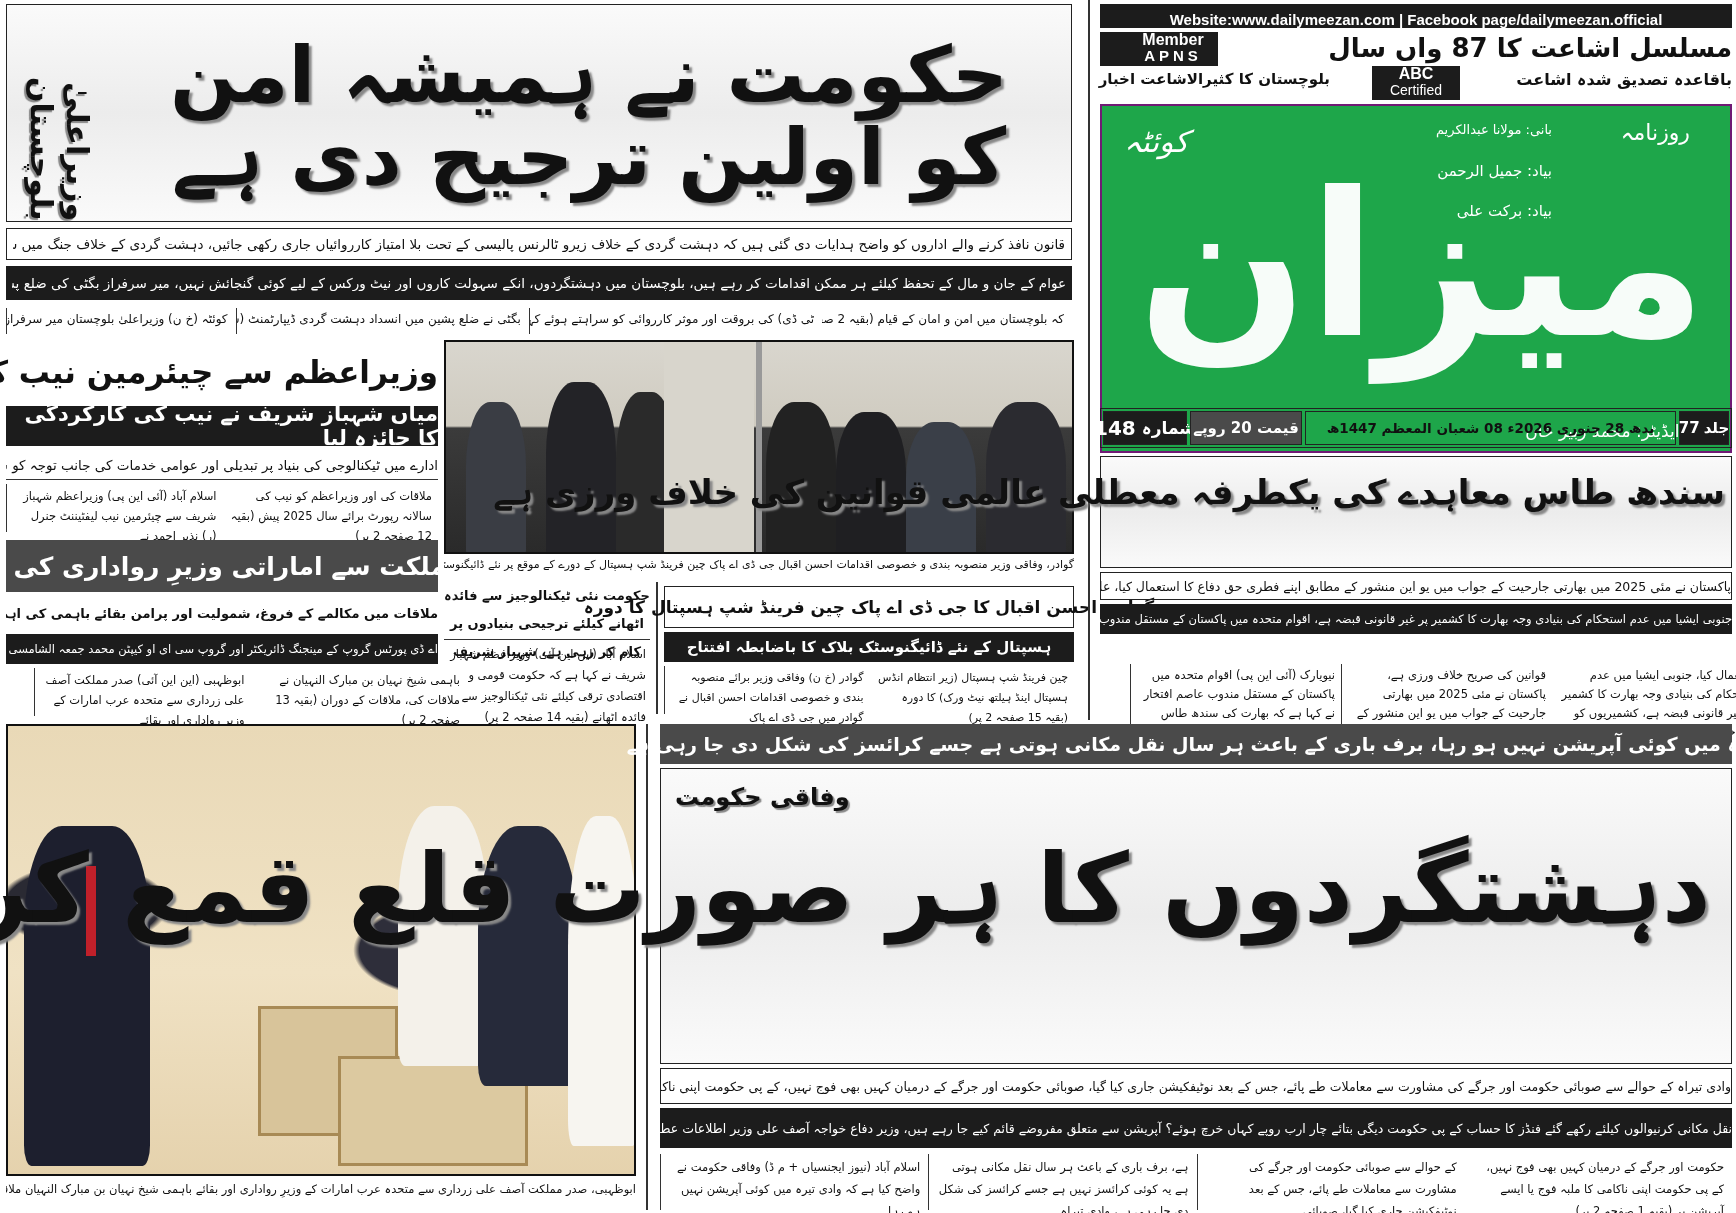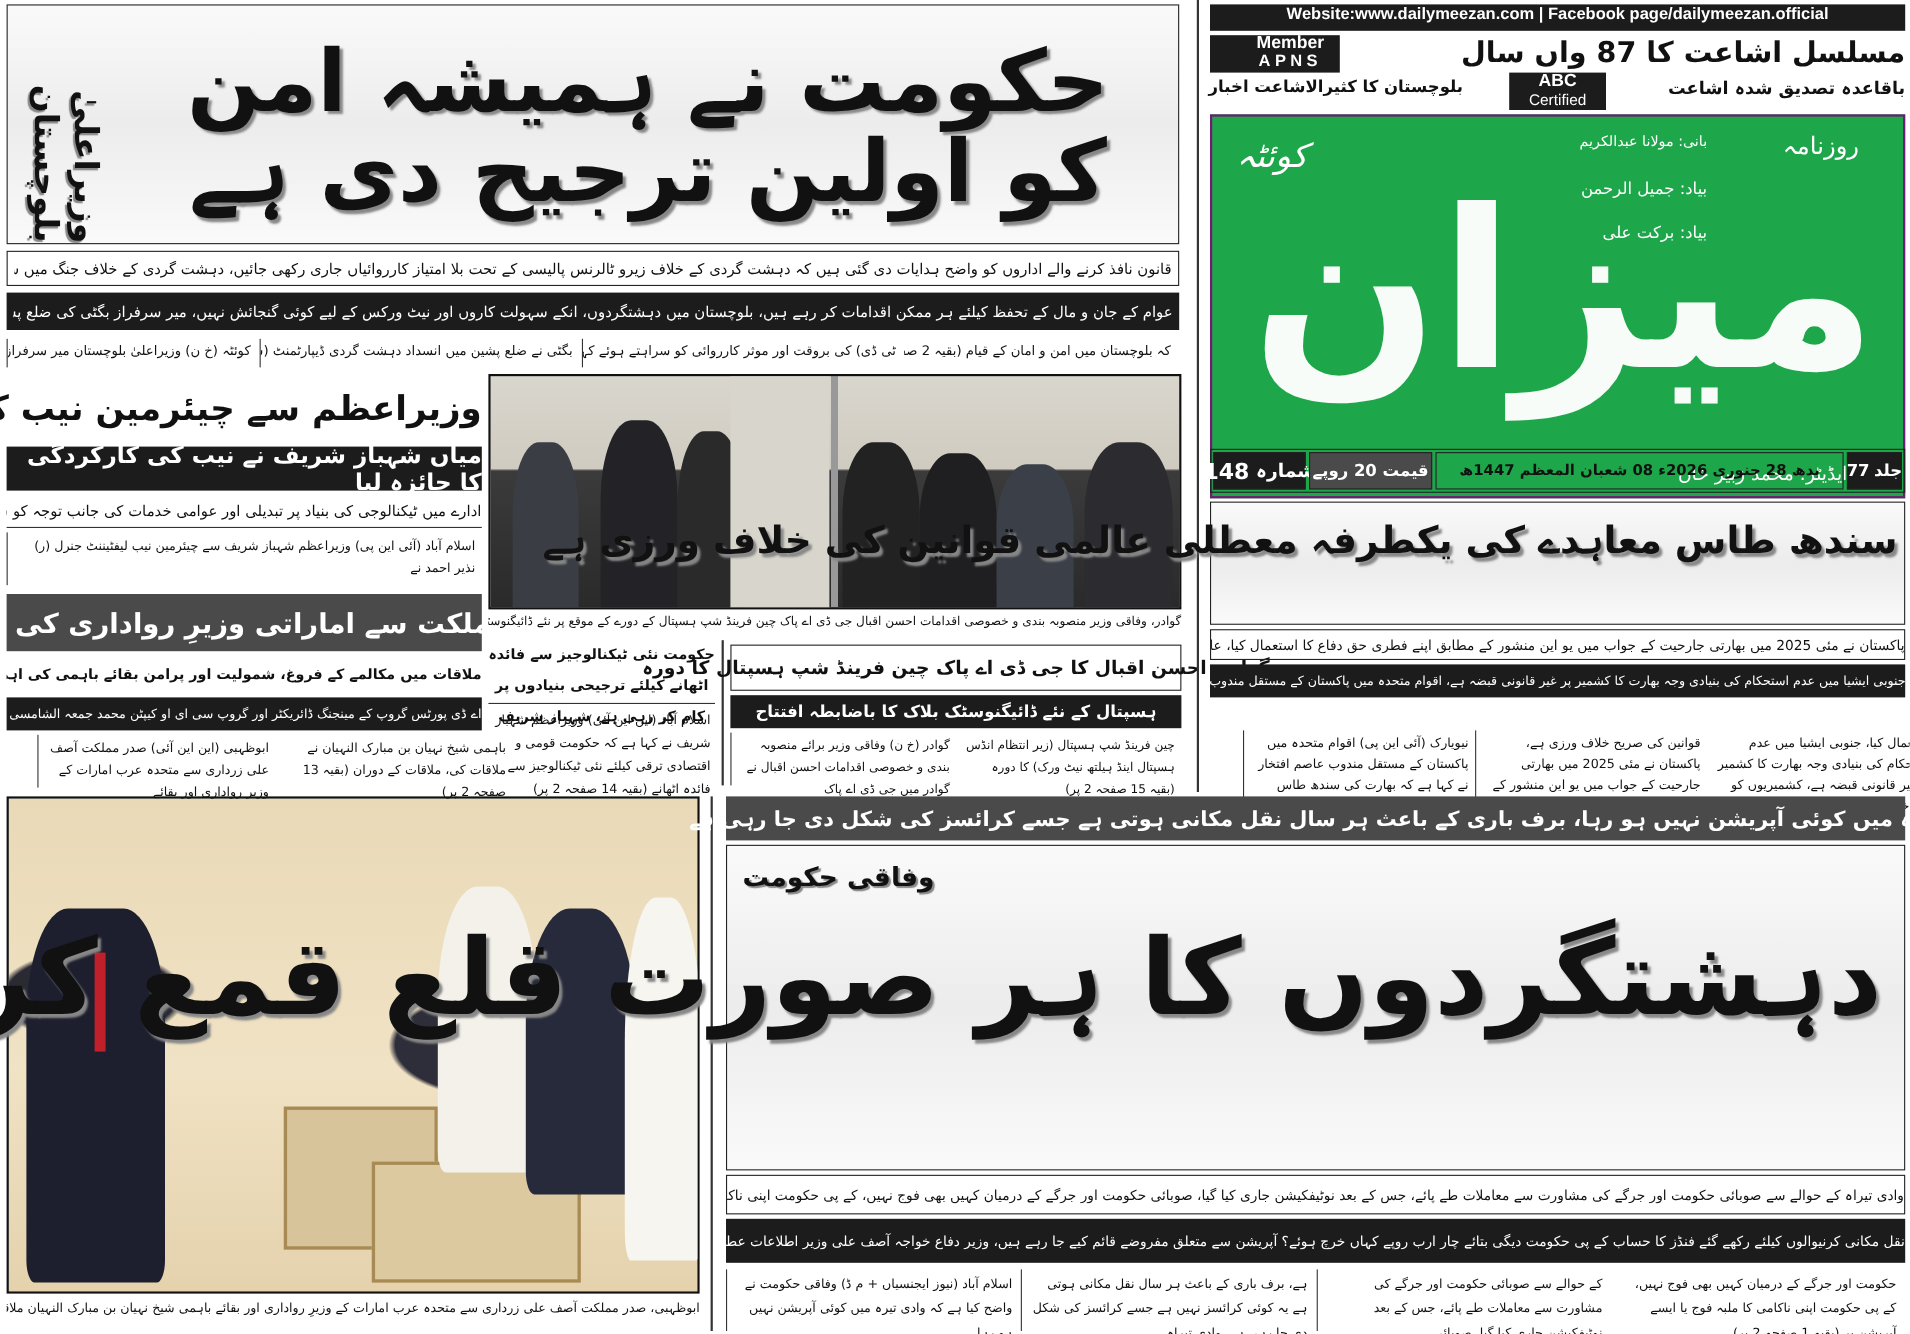--- a/index.html
+++ b/index.html
@@ -57,20 +57,21 @@
   <div style="flex:1.1; padding:4px 8px; white-space:nowrap; overflow:hidden;">کہ بلوچستان میں امن و امان کے قیام (بقیہ 2 صفحہ 2 پر)</div>
 </div>
 
 <div class="abs rtl urdu" style="left:6px; top:348px; width:432px; height:48px; font-size:31px; font-weight:bold; text-align:center; line-height:48px; white-space:nowrap;">وزیراعظم سے چیئرمین نیب کی ملاقات</div>
 <div class="abs dark rtl urdu center" style="left:6px; top:406px; width:432px; height:40px; font-size:21px; font-weight:bold;">
   <span>میاں شہباز شریف نے نیب کی کارکردگی کا جائزہ لیا</span>
 </div>
 <div class="abs rtl urdu" style="left:6px; top:450px; width:432px; height:30px; font-size:13.5px; text-align:center; line-height:30px; white-space:nowrap; overflow:hidden; border-bottom:1.5px solid #333;">ادارے میں ٹیکنالوجی کی بنیاد پر تبدیلی اور عوامی خدمات کی جانب توجہ کو سراہا</div>
 <div class="abs rtl urdu" style="left:6px; top:484px; width:432px; height:48px; display:flex; flex-direction:row-reverse; font-size:11.5px; line-height:20px;">
   <div style="flex:1; padding:2px 6px; border-left:1.5px solid #333;">اسلام آباد (آئی این پی) وزیراعظم شہباز شریف سے چیئرمین نیب لیفٹیننٹ جنرل (ر) نذیر احمد نے</div>
+  <div style="flex:1; padding:2px 6px;">ملاقات کی اور وزیراعظم کو نیب کی سالانہ رپورٹ برائے سال 2025 پیش (بقیہ 12 صفحہ 2 پر)</div>
 </div>
 
 <div class="abs grey rtl urdu center" style="left:6px; top:540px; width:432px; height:52px; font-size:25px; font-weight:bold;">
   <span style="white-space:nowrap;">صدر مملکت سے اماراتی وزیرِ رواداری کی ملاقات</span>
 </div>
 <div class="abs rtl urdu" style="left:6px; top:598px; width:432px; height:32px; font-size:13px; font-weight:bold; text-align:center; line-height:32px; white-space:nowrap; overflow:hidden;">ملاقات میں مکالمے کے فروغ، شمولیت اور پرامن بقائے باہمی کی اہمیت پر زور دیا گیا</div>
 <div class="abs dark rtl urdu center" style="left:6px; top:634px; width:432px; height:30px; font-size:11.5px;">
   <span style="white-space:nowrap; overflow:hidden;">اے ڈی پورٹس گروپ کے مینجنگ ڈائریکٹر اور گروپ سی ای او کیپٹن محمد جمعہ الشامسی کی بھی ملاقات</span>
 </div>
 <div class="abs rtl urdu" style="left:6px; top:668px; width:432px; height:48px; display:flex; flex-direction:row-reverse; font-size:11.5px; line-height:20px;margin-left:28px;">
@@ -113,21 +114,21 @@
   <div class="abs" style="left:250px; top:280px; width:140px; height:130px; background:#d8c49a; border:3px solid #a88a55;"></div>
   <div class="abs" style="left:330px; top:330px; width:190px; height:110px; background:#dcc9a0; border:3px solid #a88a55;"></div>
   <div class="person" style="left:390px; top:80px; width:90px; height:260px; background:#f4f1ea;"></div>
   <div class="person" style="left:470px; top:100px; width:100px; height:260px; background:#262a3a;"></div>
   <div class="person" style="left:560px; top:90px; width:70px; height:330px; background:#f7f5f0;"></div>
 </div>
 <div class="abs rtl urdu" style="left:6px; top:1182px; width:630px; height:22px; font-size:11.5px; white-space:nowrap; overflow:hidden; text-align:center;">ابوظہبی، صدر مملکت آصف علی زرداری سے متحدہ عرب امارات کے وزیرِ رواداری اور بقائے باہمی شیخ نہیان بن مبارک النہیان ملاقات کر رہے ہیں</div>
 
 <div class="vrule" style="left:646px; top:724px; height:486px;"></div>
 
-<div class="abs dark" style="left:1100px; top:4px; width:632px; height:24px; display:flex; align-items:flex-start; justify-content:center; font-family:'Liberation Sans', sans-serif; font-weight:bold; font-size:15px;">
+<div class="abs dark" style="left:1100px; top:4px; width:632px; height:24px; display:flex; align-items:flex-end; justify-content:center; font-family:'Liberation Sans', sans-serif; font-weight:bold; font-size:15px;">
   <span>Website:www.dailymeezan.com | Facebook page/dailymeezan.official</span>
 </div>
 
 <div class="abs" style="left:1100px; top:30px; width:632px; height:36px;">
   <div class="abs dark" style="left:0; top:2px; width:118px; height:34px; text-align:center; font-family:'Liberation Sans', sans-serif; font-weight:bold; line-height:16px;padding-left:28px;">
     <div style="font-size:16px;">Member</div>
     <div style="font-size:15px; letter-spacing:4px;">APNS</div>
   </div>
   <div class="abs rtl urdu" style="left:124px; right:0; top:0; height:36px; font-size:26px; font-weight:bold; line-height:36px; white-space:nowrap;">مسلسل اشاعت کا 87 واں سال</div>
 </div>

